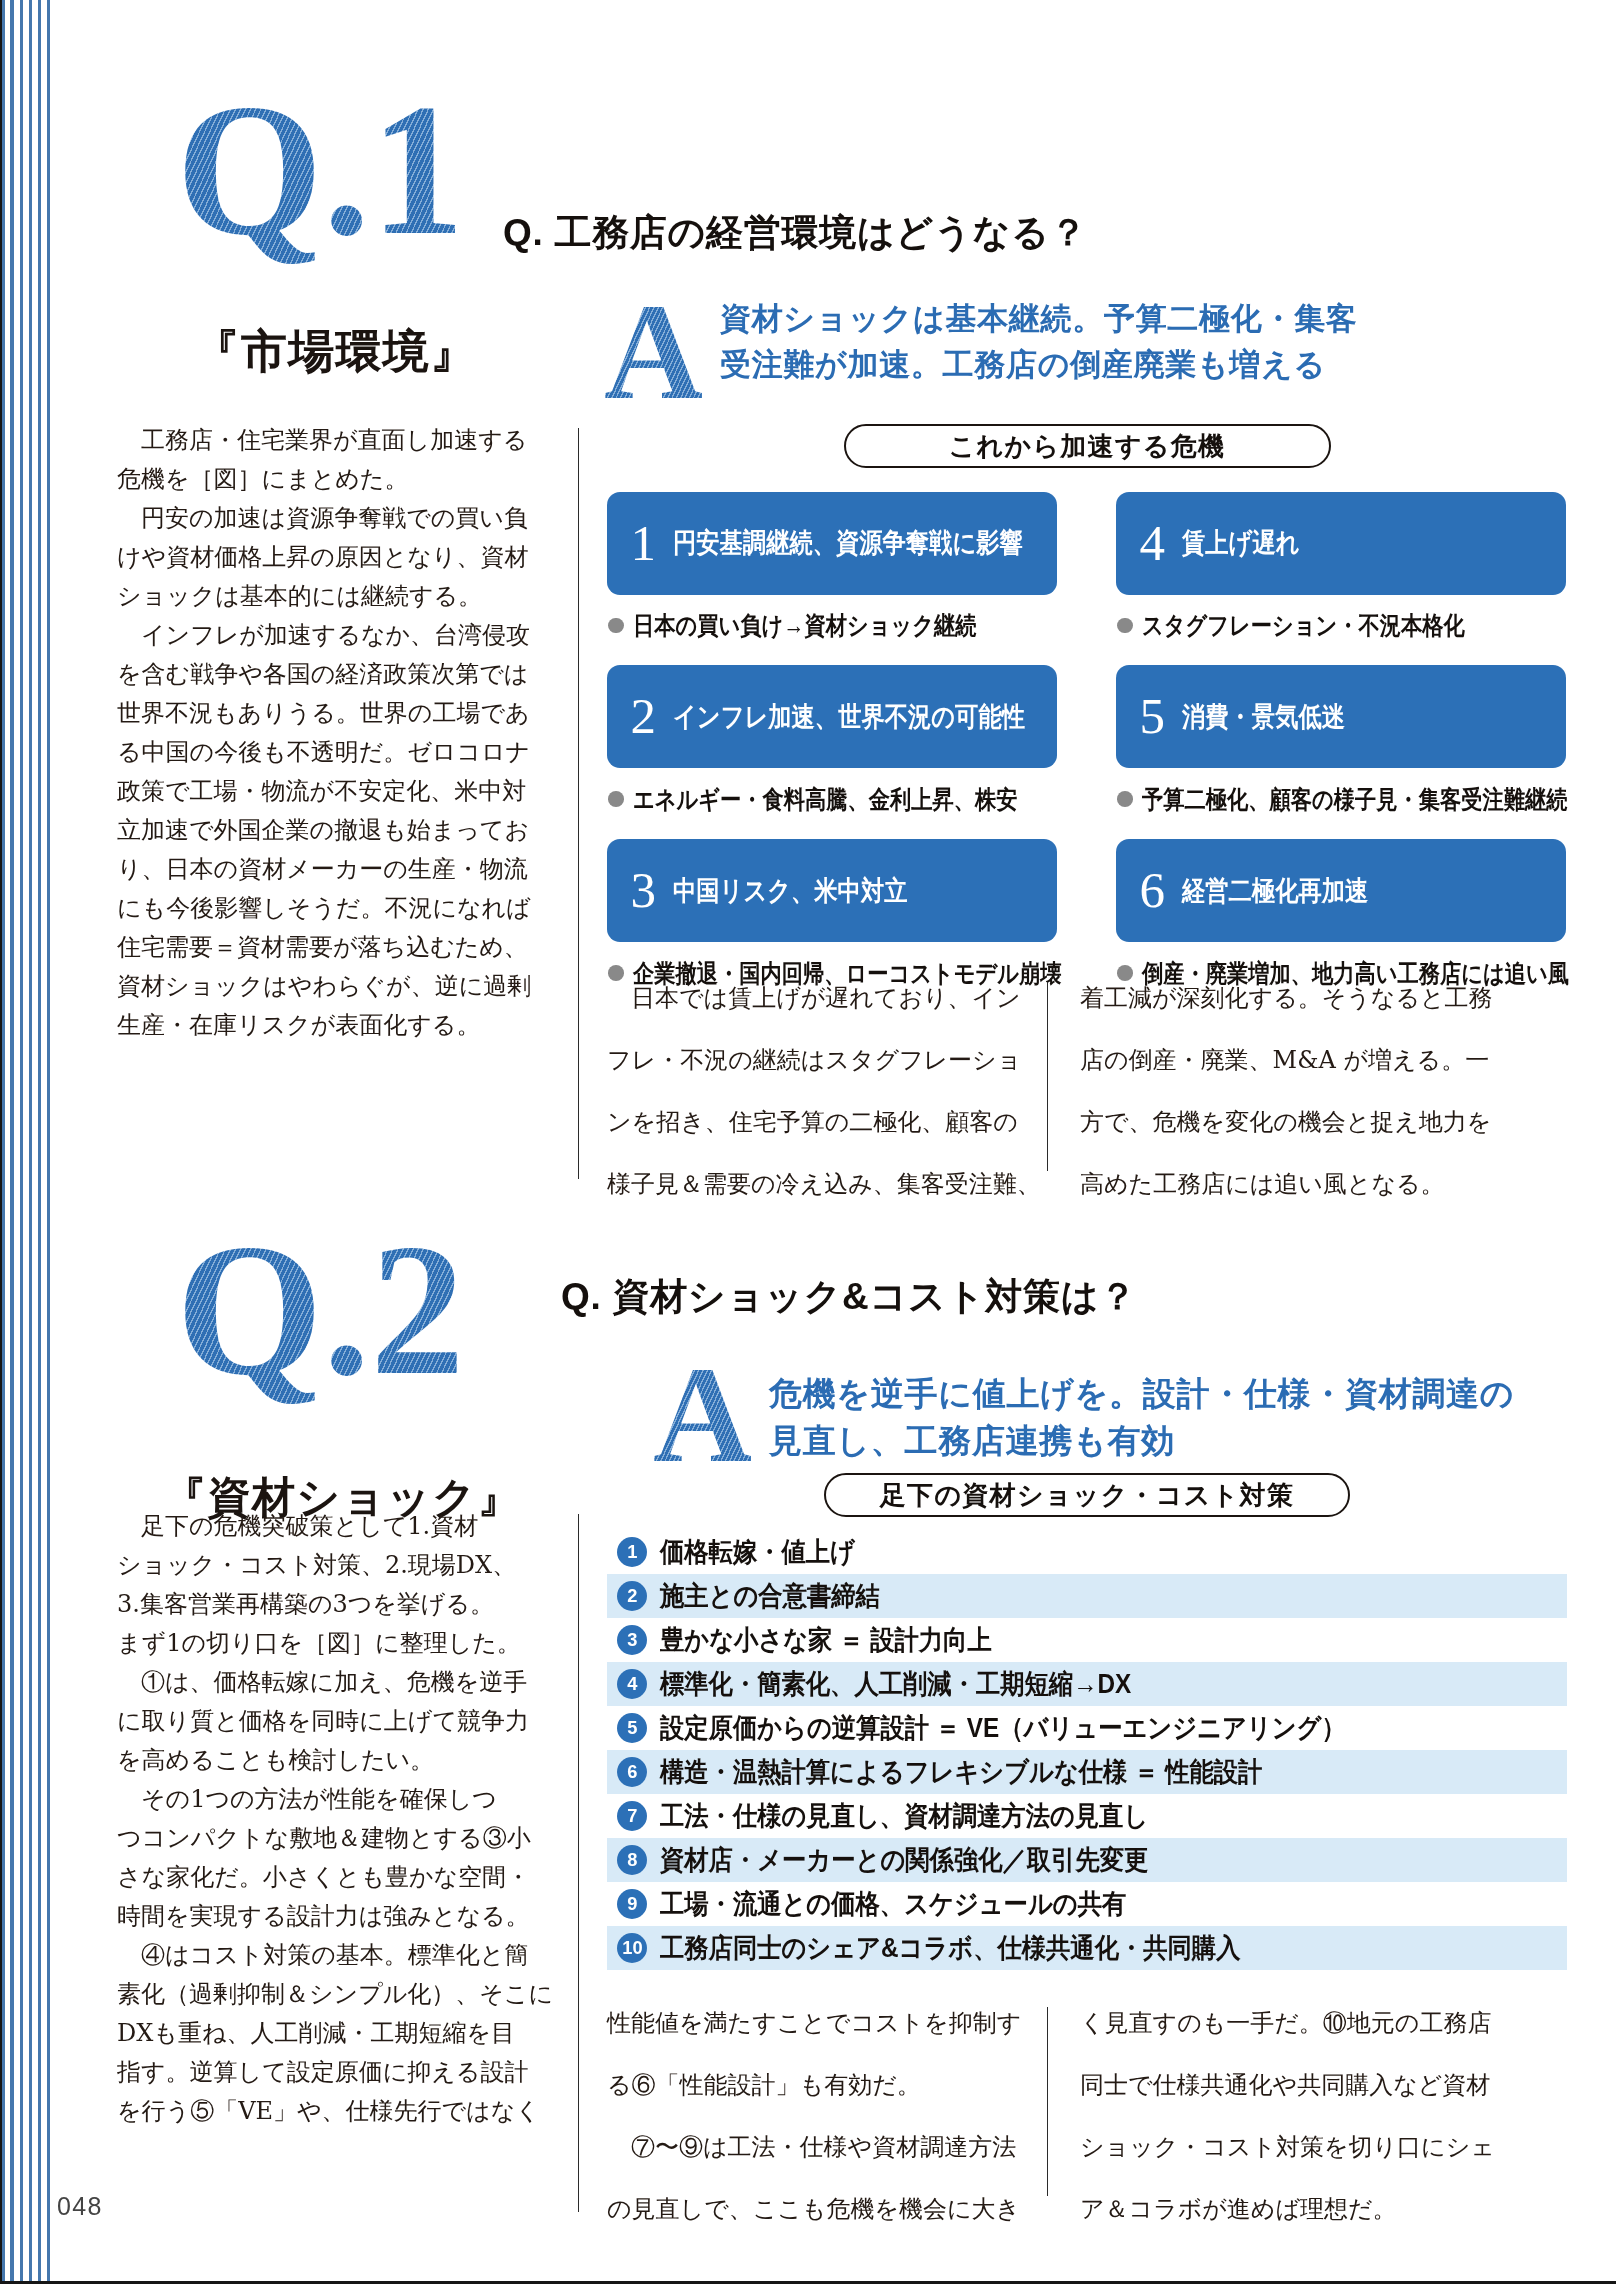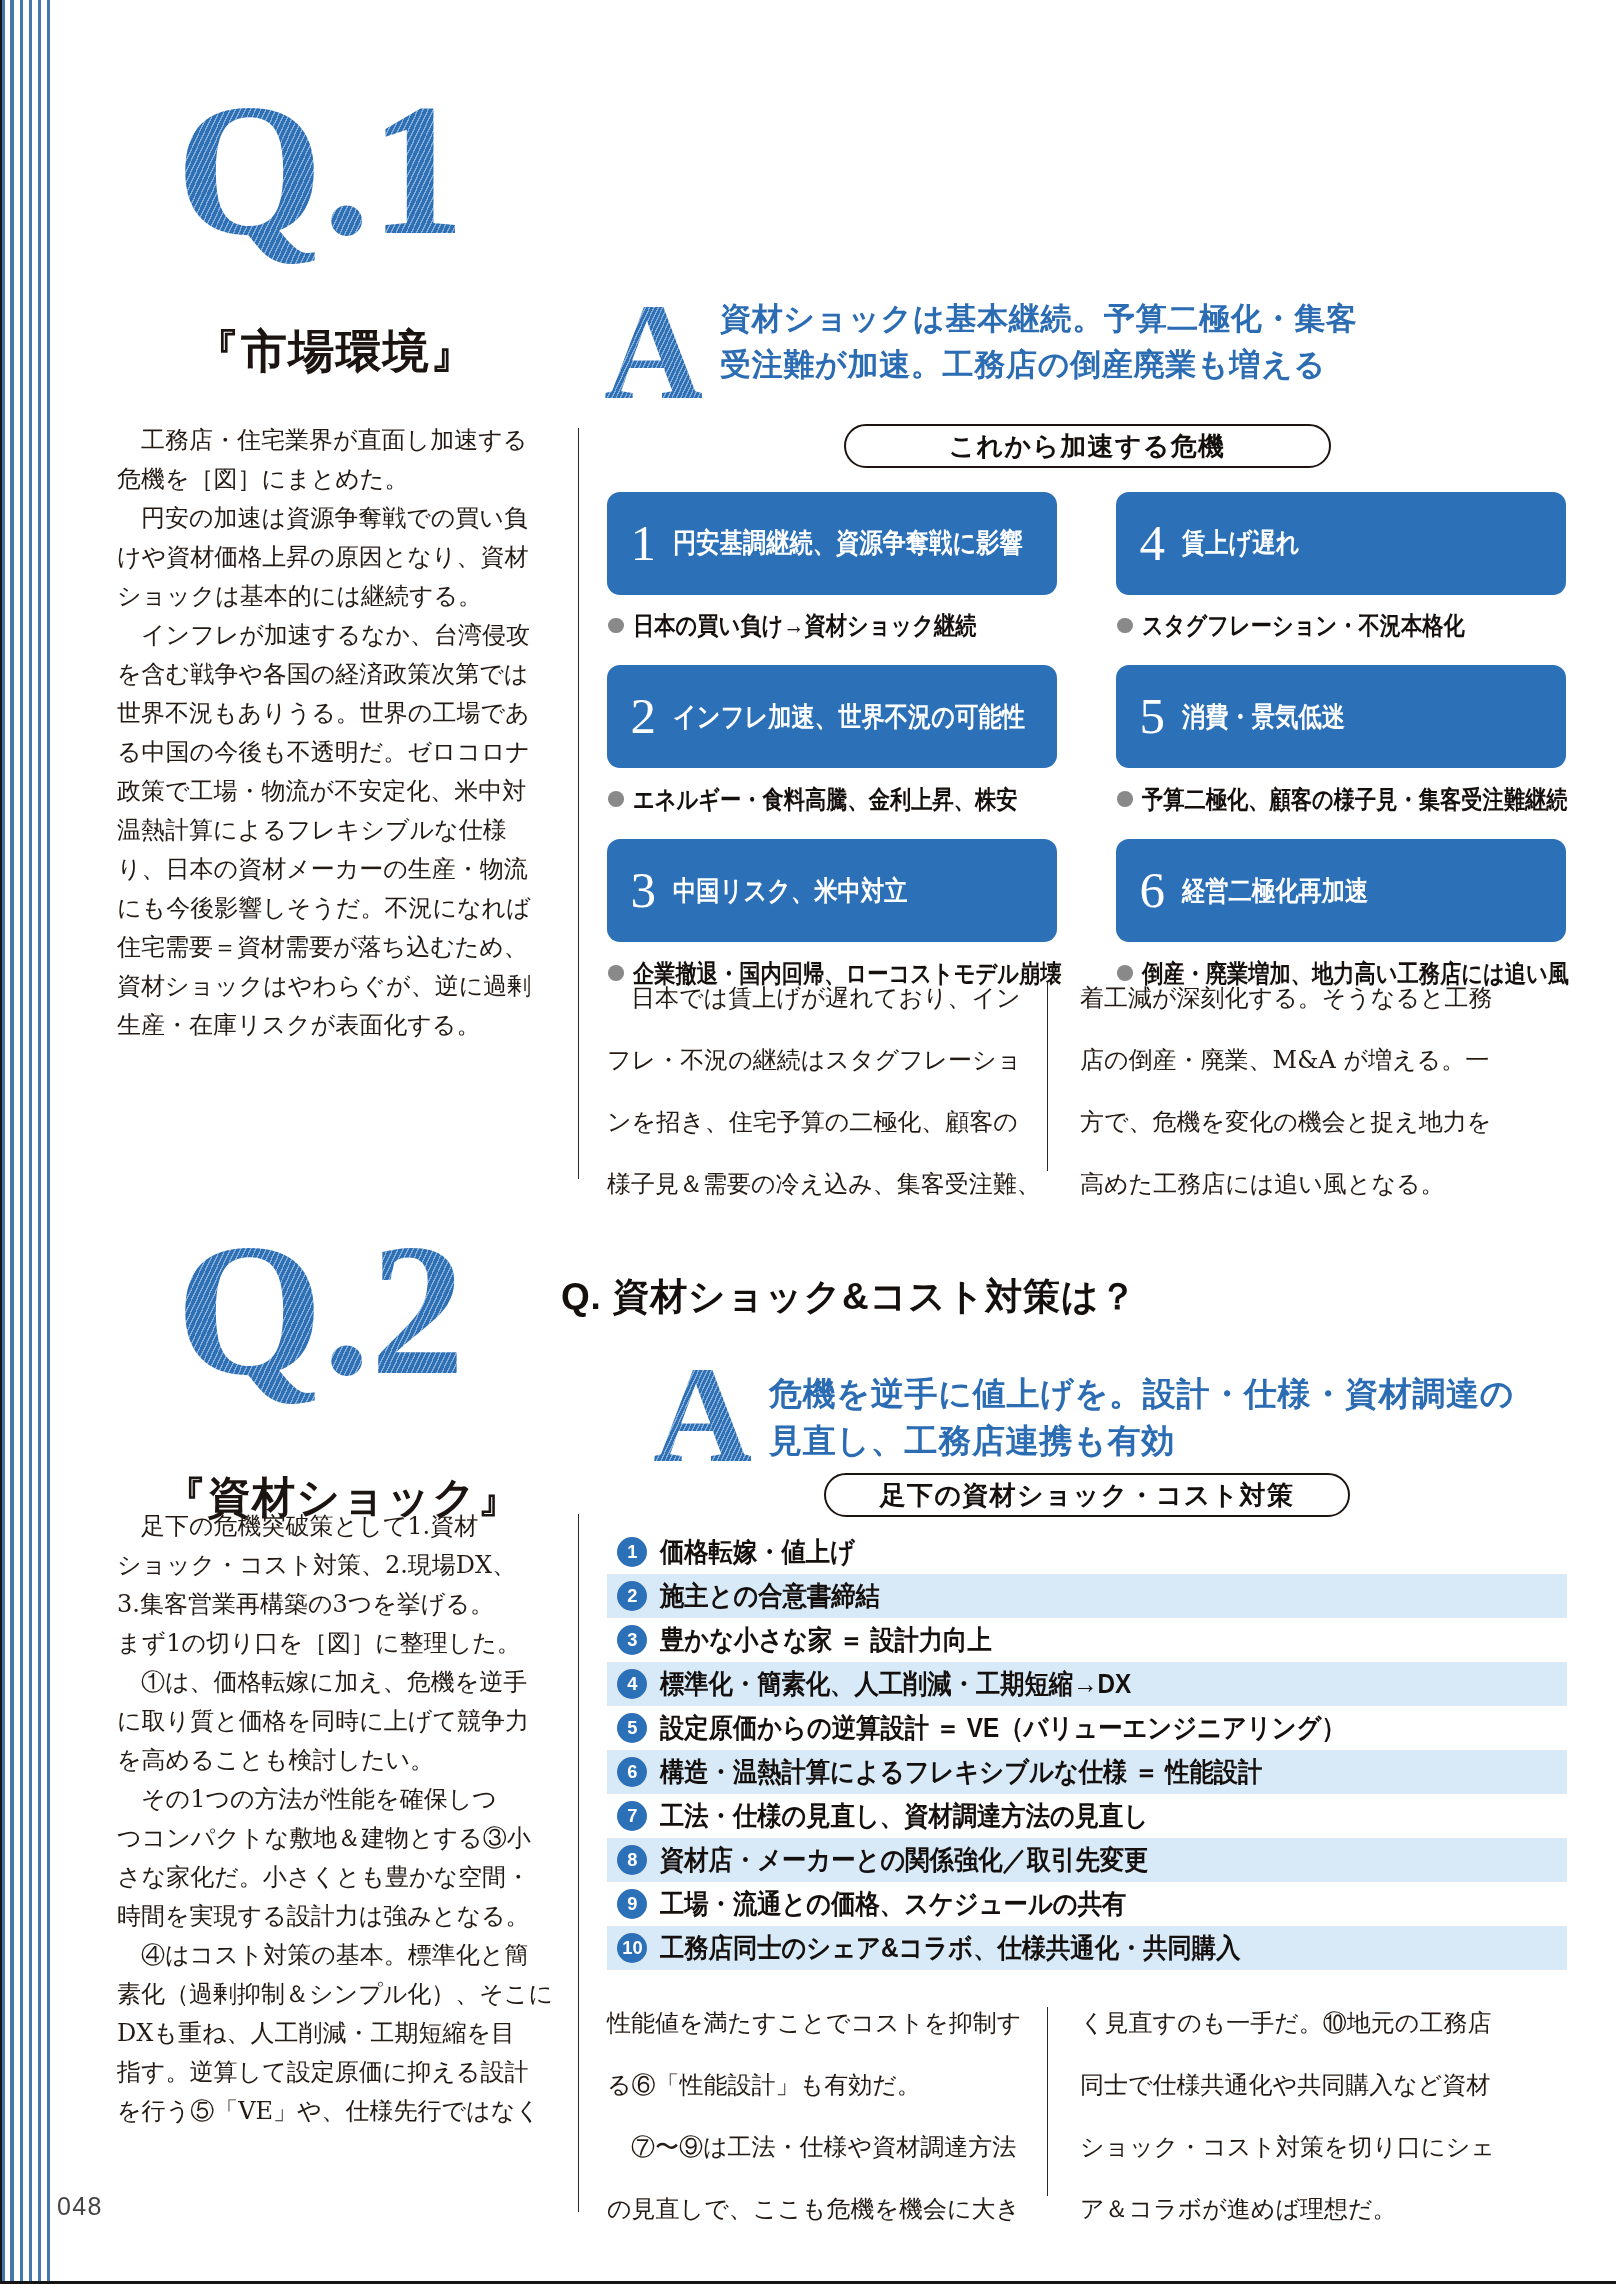--- a/index.html
+++ b/index.html
@@ -72,38 +72,39 @@
     <i style="left:29px"></i>
       <i style="left:38px"></i>
       <i style="left:47px"></i>
   </div>
   <div class="edge-black"></div>
   <div class="bottom-line"></div>
 
   <div class="qbig" style="left:176px;top:75px;width:320px;font-size:189px;">Q.1</div>
   <div class="topic" style="left:166px;top:321px;width:339px;font-size:46px;">『市場環境』</div>
 
+  <div class="question" style="left:503px;top:208px;font-size:37px;">Q. 工務店の経営環境はどうなる？</div>
 
   <div class="answer-row" style="left:604px;top:287px;">
     <span class="abig" style="font-size:137px;">A</span>
     <div class="answer-text" style="font-size:31px;line-height:46px;margin:9.1px 0 0 17px;">資材ショックは基本継続。予算二極化・集客
 受注難が加速。工務店の倒産廃業も増える</div>
   </div>
 
   <div class="bodycol dense" style="left:117px;top:421px;width:457px;">　工務店・住宅業界が直面し加速する
 危機を［図］にまとめた。
 　円安の加速は資源争奪戦での買い負
 けや資材価格上昇の原因となり、資材
 ショックは基本的には継続する。
 　インフレが加速するなか、台湾侵攻
 を含む戦争や各国の経済政策次第では
 世界不況もありうる。世界の工場であ
 る中国の今後も不透明だ。ゼロコロナ
 政策で工場・物流が不安定化、米中対
-温熱計算によるフレキシブルな仕様
+立加速で外国企業の撤退も始まってお
 り、日本の資材メーカーの生産・物流
 にも今後影響しそうだ。不況になれば
 住宅需要＝資材需要が落ち込むため、
 資材ショックはやわらぐが、逆に過剰
 生産・在庫リスクが表面化する。</div>
 
   <div class="vrule" style="left:578px;top:428px;height:751px;"></div>
 
   <div class="figure" style="left:607px;top:424px;width:960px;">
     <div class="pill" style="width:483px;">

